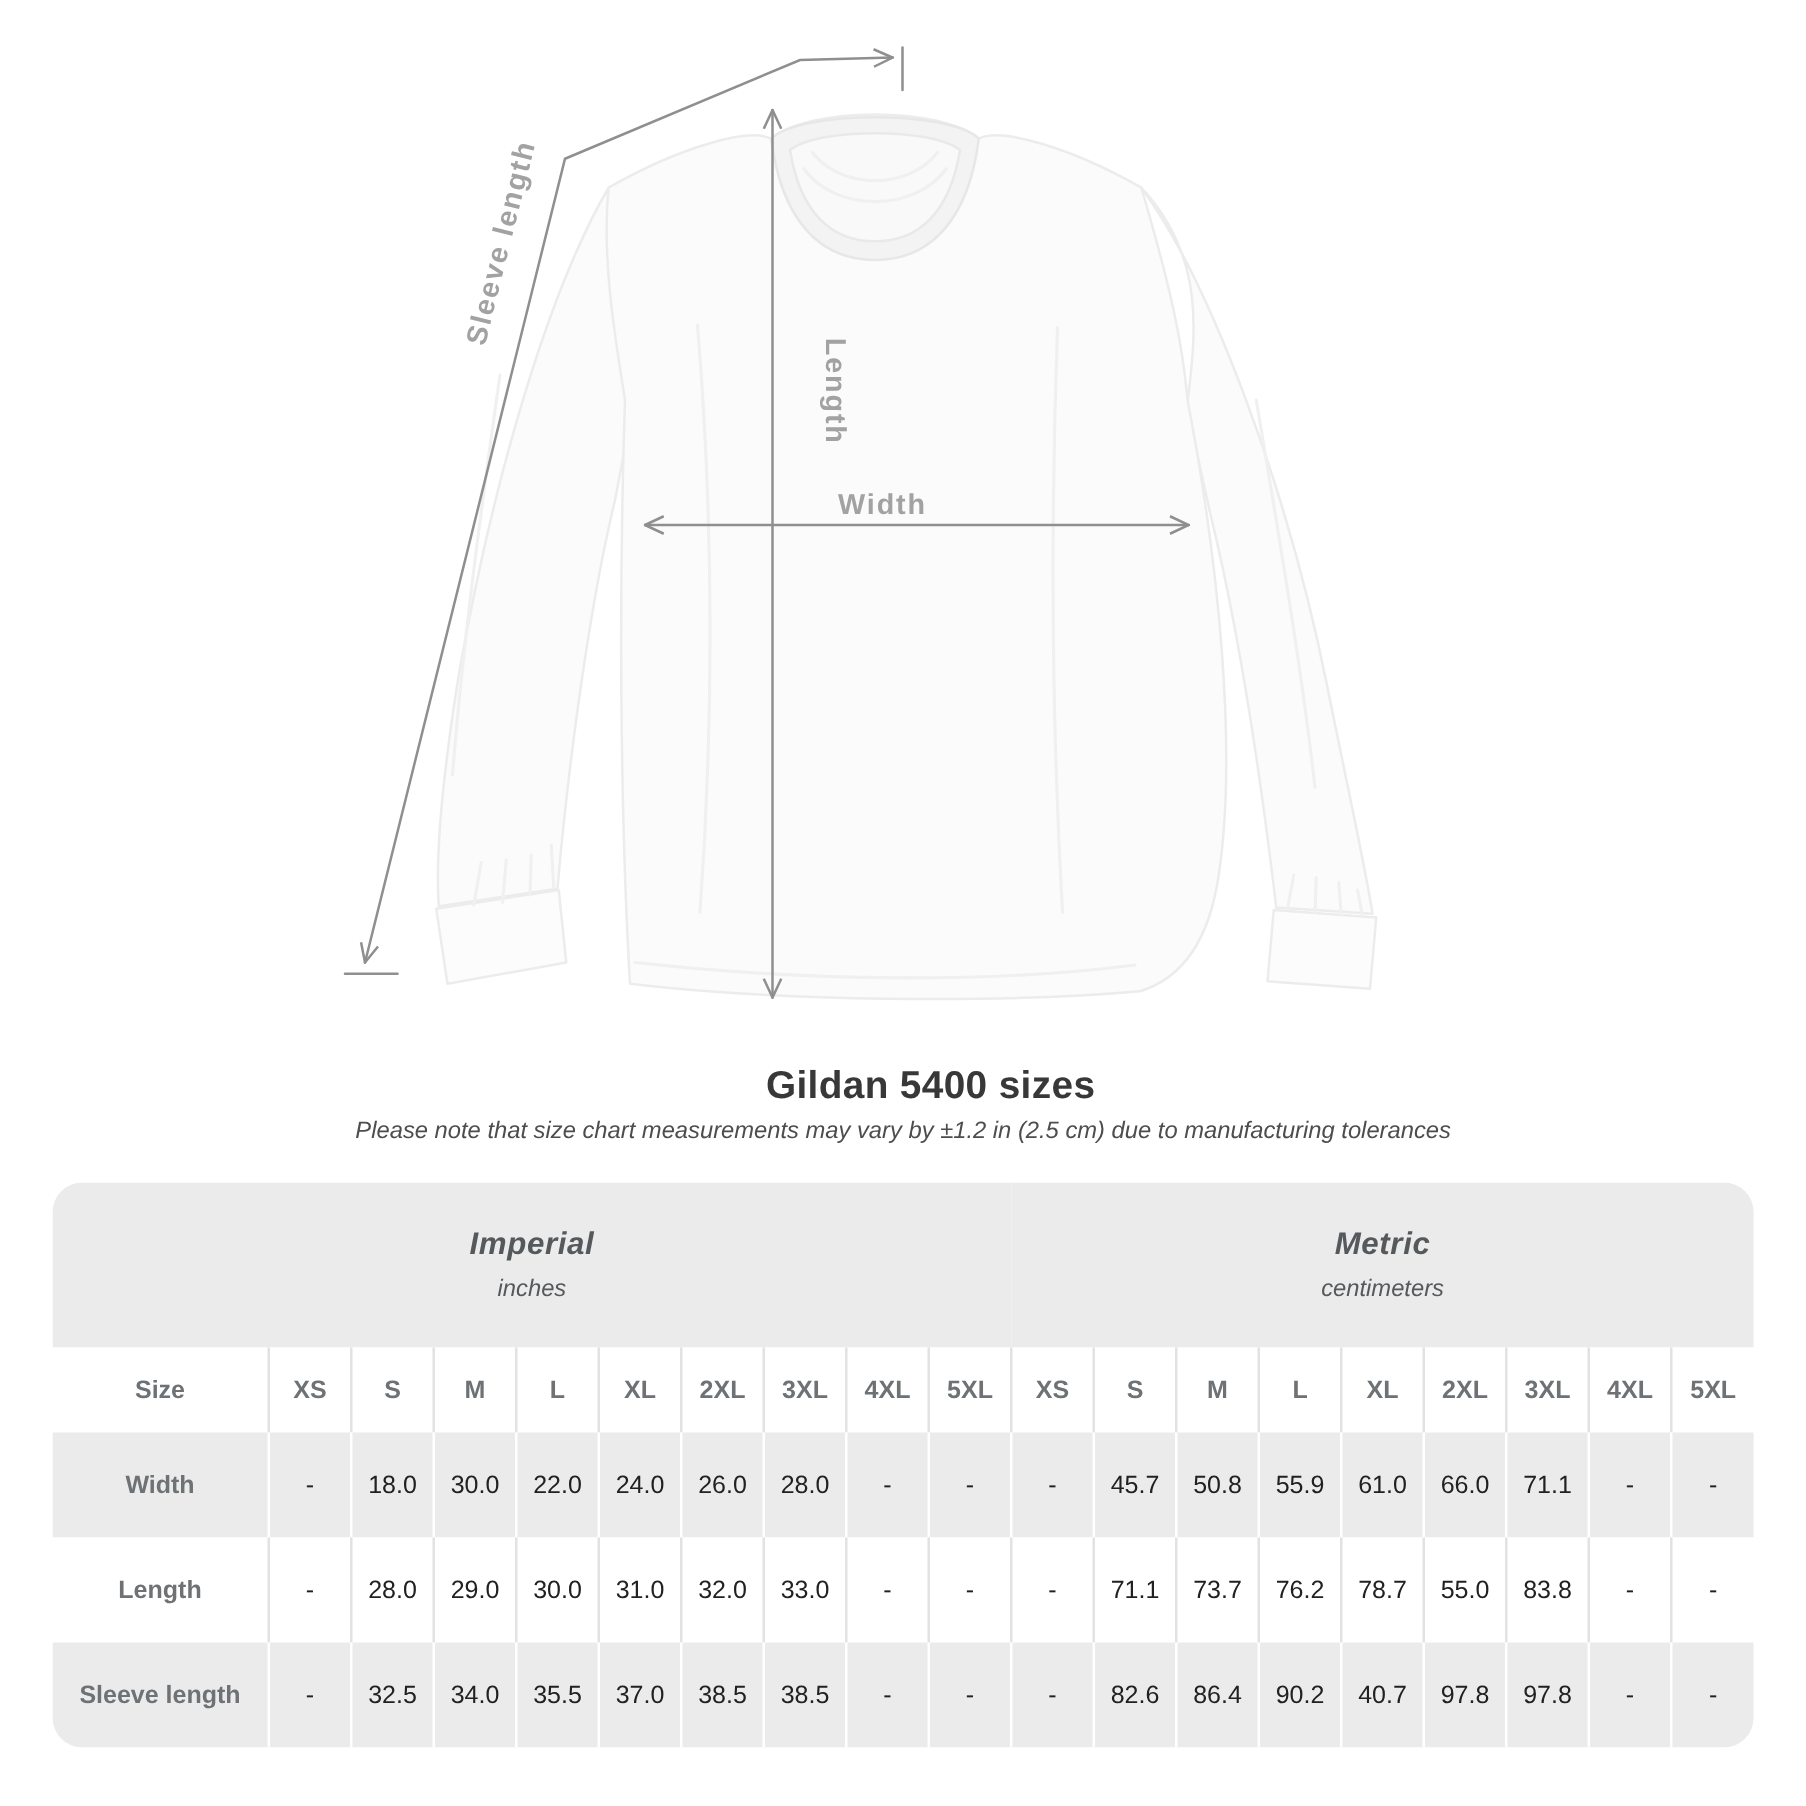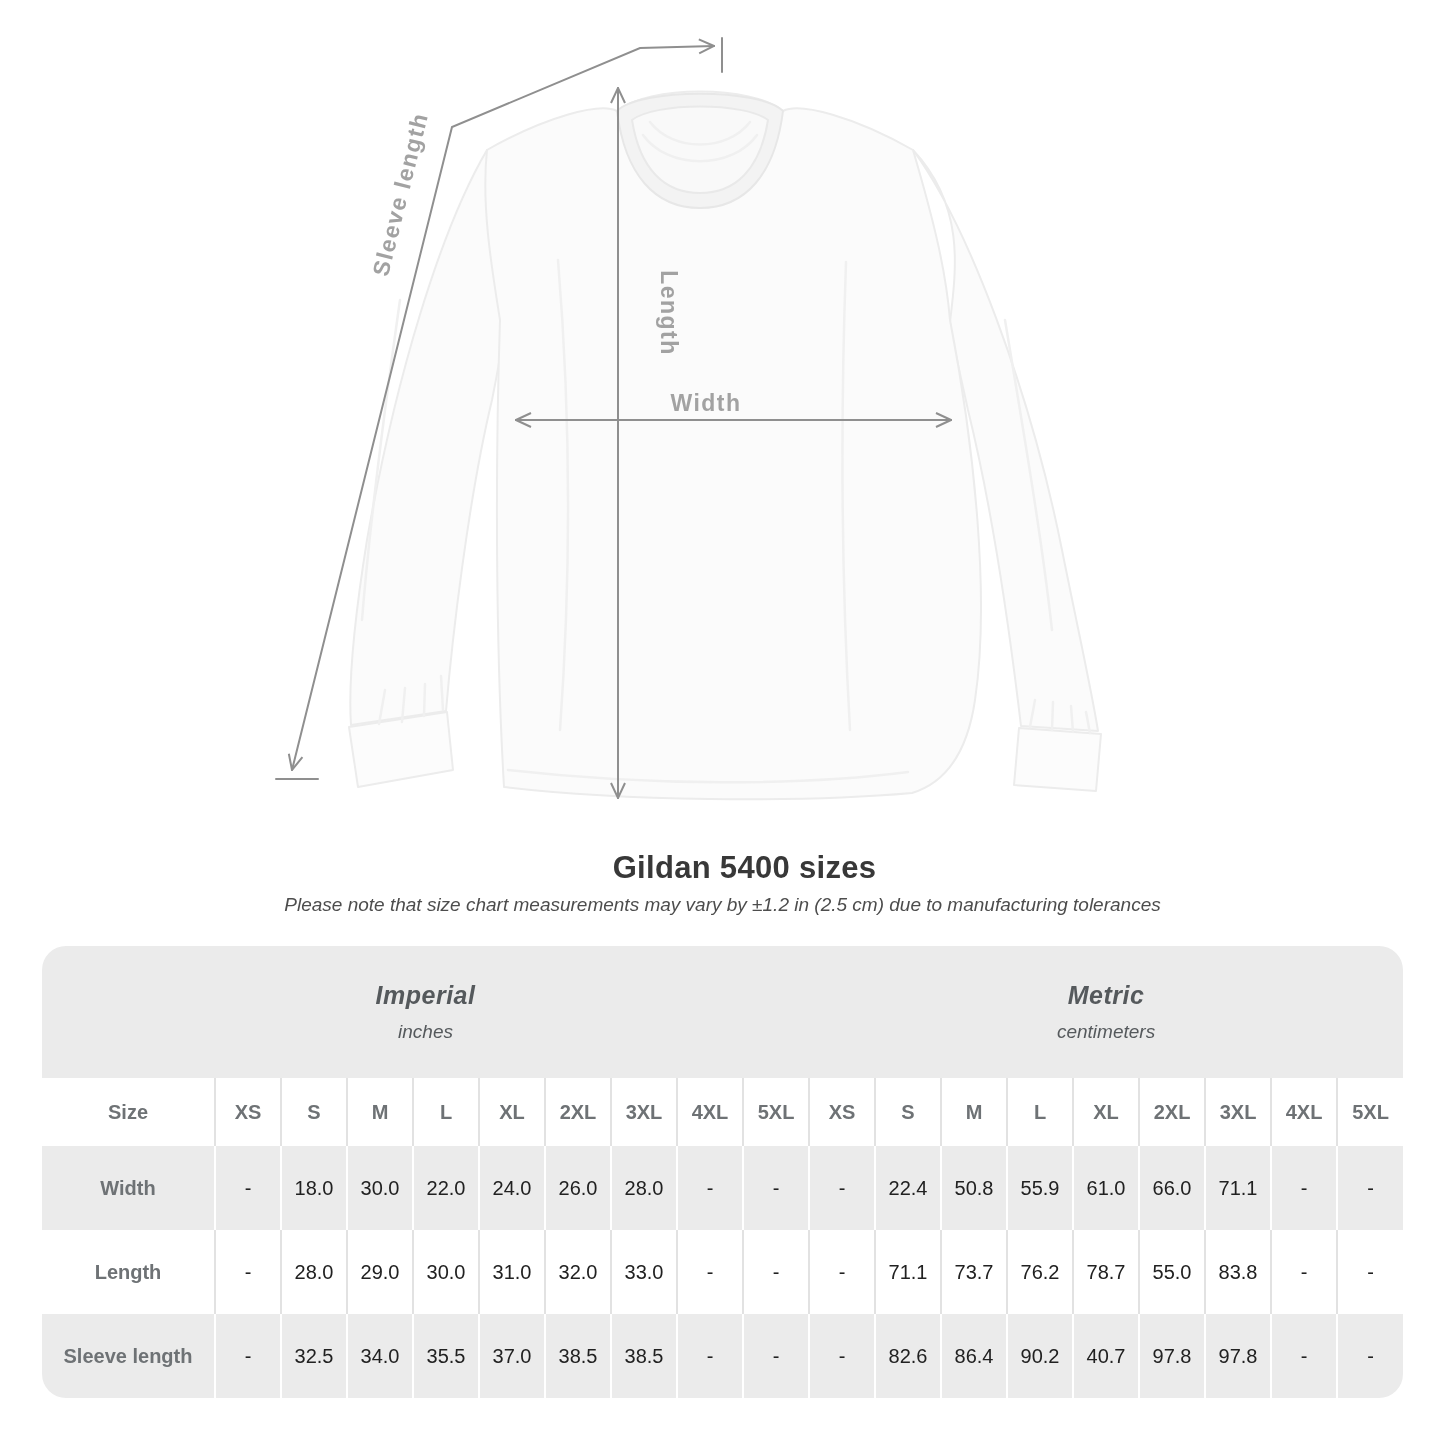--- a/index.html
+++ b/index.html
@@ -168,21 +168,21 @@
           <td class="c wide">-</td>
           <td class="c">18.0</td>
           <td class="c">30.0</td>
           <td class="c">22.0</td>
           <td class="c">24.0</td>
           <td class="c">26.0</td>
           <td class="c">28.0</td>
           <td class="c">-</td>
           <td class="c">-</td>
           <td class="c wide">-</td>
-          <td class="c">22.4</td>
+          <td class="c">45.7</td>
           <td class="c">50.8</td>
           <td class="c">55.9</td>
           <td class="c">61.0</td>
           <td class="c">66.0</td>
           <td class="c">71.1</td>
           <td class="c">-</td>
           <td class="c">-</td>
         </tr>
         <tr class="row-white">
           <td class="lbl">Length</td>

